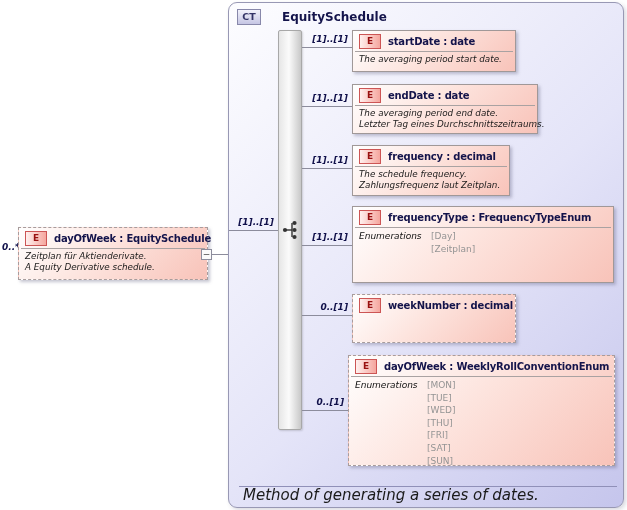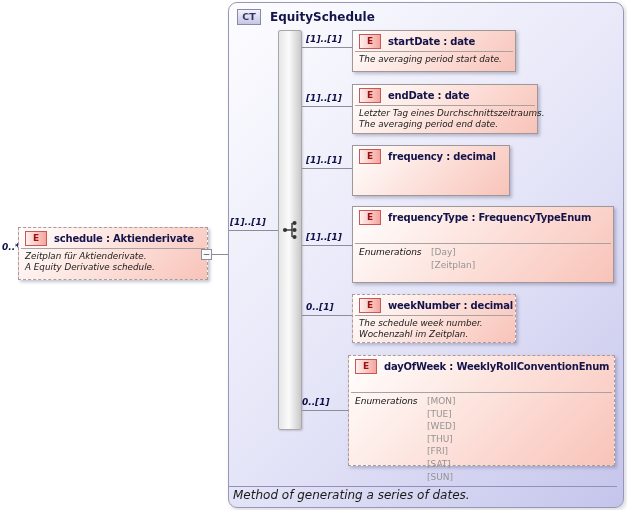--- a/index.html
+++ b/index.html
@@ -15,25 +15,25 @@
     background:linear-gradient(135deg,#fdfdff 0%,#e4e4f8 55%,#c5c5ec 100%);
     box-shadow:2px 2px 4px rgba(40,40,80,.18);
   }
   .ct-head { position:absolute; left:8px; top:6px; display:flex; gap:9px; align-items:center; }
   .ct-badge {
     width:22px; height:14px; line-height:14px; text-align:center;
     font-size:9.5px; font-weight:bold; color:#333366;
     background:linear-gradient(to bottom,#f2f2fb,#c6c6e4);
     border:1px solid #8888aa; border-radius:0;
   }
-  .ct-title { font-weight:bold; font-size:12px; color:#14144b; }
+  .ct-title { font-weight:bold; font-size:12px; color:#14144b;margin-left:12px; }
   .ct-anno {
-    position:absolute; left:0; right:6px; bottom:4px;
+    position:absolute; left:10px; right:6px; bottom:4px;
     border-top:1px solid #9090b8; padding:3px 4px 2px;
-    font-style:italic; font-size:12px; color:#1a1a1a; line-height:11.5px;margin-top:25px;
+    font-style:italic; font-size:15px; color:#1a1a1a; line-height:11.5px;margin-top:25px;
   }
   .ct-anno div { white-space:nowrap; }
 
   
   .groupbar {
     position:absolute; left:278px; top:30px; width:24px; height:400px;
     box-sizing:border-box; border:1px solid #a8a8a8; border-radius:2px;
     background:linear-gradient(to right,#e6e6e6,#fbfbfb 45%,#c8c8c8);
     box-shadow:1px 1px 2px rgba(0,0,0,.15);
   }
@@ -54,47 +54,47 @@
     background:linear-gradient(to right,#fff0ee,#f5a69e);
     border:1px solid #cc5555;
   }
   .etitle { font-weight:bold; font-size:10px; letter-spacing:-0.2px; color:#14144b; white-space:nowrap; }
   .anno {
     border-top:1px solid #a9a2a2; margin:0 2px; padding:2px 4px 3px;
     font-style:italic; font-size:8.8px; color:#1a1a1a; line-height:11px;
   }
   .anno div { white-space:nowrap; }
   .enum-sec {
-    border-top:1px solid #a9a2a2; margin:16px 2px; padding:2px 4px;
+    border-top:1px solid #a9a2a2; margin:0 2px; padding:2px 4px;
     display:flex; font-size:9px; line-height:12.6px;
   }
   .enum-label { flex:none; width:72px; font-style:italic; color:#111; }
   .enum-vals { color:#949494; }
 
   
   .hline { position:absolute; height:1px; background:#8c8c9c; }
   .card {
     position:absolute; font-size:9px; font-weight:bold; font-style:italic;
-    color:#10104a; white-space:nowrap; text-align:left;
+    color:#10104a; white-space:nowrap; text-align:right;
   }
   .expander {
     position:absolute; left:201px; top:249px; width:11px; height:11px;
     box-sizing:border-box; border:1px solid #8c8c9c; background:#fafafa;
     font-size:9px; line-height:8px; text-align:center; color:#444; cursor:pointer;
   }
 </style>
 </head>
 <body>
 
 <div class="card" style="left:2px; top:242px; text-align:left;">0..*</div>
 
 <div class="ebox optional" style="left:18px; top:227px; width:190px; height:53px;">
   <div class="ehead">
     <span class="ebadge">E</span>
-    <span class="etitle">schedule : Aktienderivate</span>
+    <span class="etitle">dayOfWeek : EquitySchedule</span>
   </div>
   <div class="anno">
     <div>Zeitplan für Aktienderivate.</div>
     <div>A Equity Derivative schedule.</div>
   </div>
 </div>
 
 <div class="hline" style="left:206px; top:254px; width:22px;"></div>
 <div class="expander">−</div>
 
@@ -148,29 +148,33 @@
     <div>The averaging period start date.</div>
   </div>
 </div>
 
 <div class="ebox" style="left:352px; top:84px; width:186px; height:50px;">
   <div class="ehead">
     <span class="ebadge">E</span>
     <span class="etitle">endDate : date</span>
   </div>
   <div class="anno">
+    <div>The averaging period end date.</div>
     <div>Letzter Tag eines Durchschnittszeitraums.</div>
-    <div>The averaging period end date.</div>
   </div>
 </div>
 
 <div class="ebox" style="left:352px; top:145px; width:158px; height:51px;">
   <div class="ehead">
     <span class="ebadge">E</span>
     <span class="etitle">frequency : decimal</span>
+  </div>
+  <div class="anno">
+    <div>The schedule frequency.</div>
+    <div>Zahlungsfrequenz laut Zeitplan.</div>
   </div>
 </div>
 
 <div class="ebox" style="left:352px; top:206px; width:262px; height:77px;">
   <div class="ehead">
     <span class="ebadge">E</span>
     <span class="etitle">frequencyType : FrequencyTypeEnum</span>
   </div>
   <div class="enum-sec">
     <span class="enum-label">Enumerations</span>
@@ -178,24 +182,20 @@
       <div>[Day]</div>
       <div>[Zeitplan]</div>
     </span>
   </div>
 </div>
 
 <div class="ebox optional" style="left:352px; top:294px; width:164px; height:49px;">
   <div class="ehead">
     <span class="ebadge">E</span>
     <span class="etitle">weekNumber : decimal</span>
-  </div>
-  <div class="anno">
-    <div>The schedule week number.</div>
-    <div>Wochenzahl im Zeitplan.</div>
   </div>
 </div>
 
 <div class="ebox optional" style="left:348px; top:355px; width:267px; height:111px;">
   <div class="ehead">
     <span class="ebadge">E</span>
     <span class="etitle">dayOfWeek : WeeklyRollConventionEnum</span>
   </div>
   <div class="enum-sec">
     <span class="enum-label">Enumerations</span>

